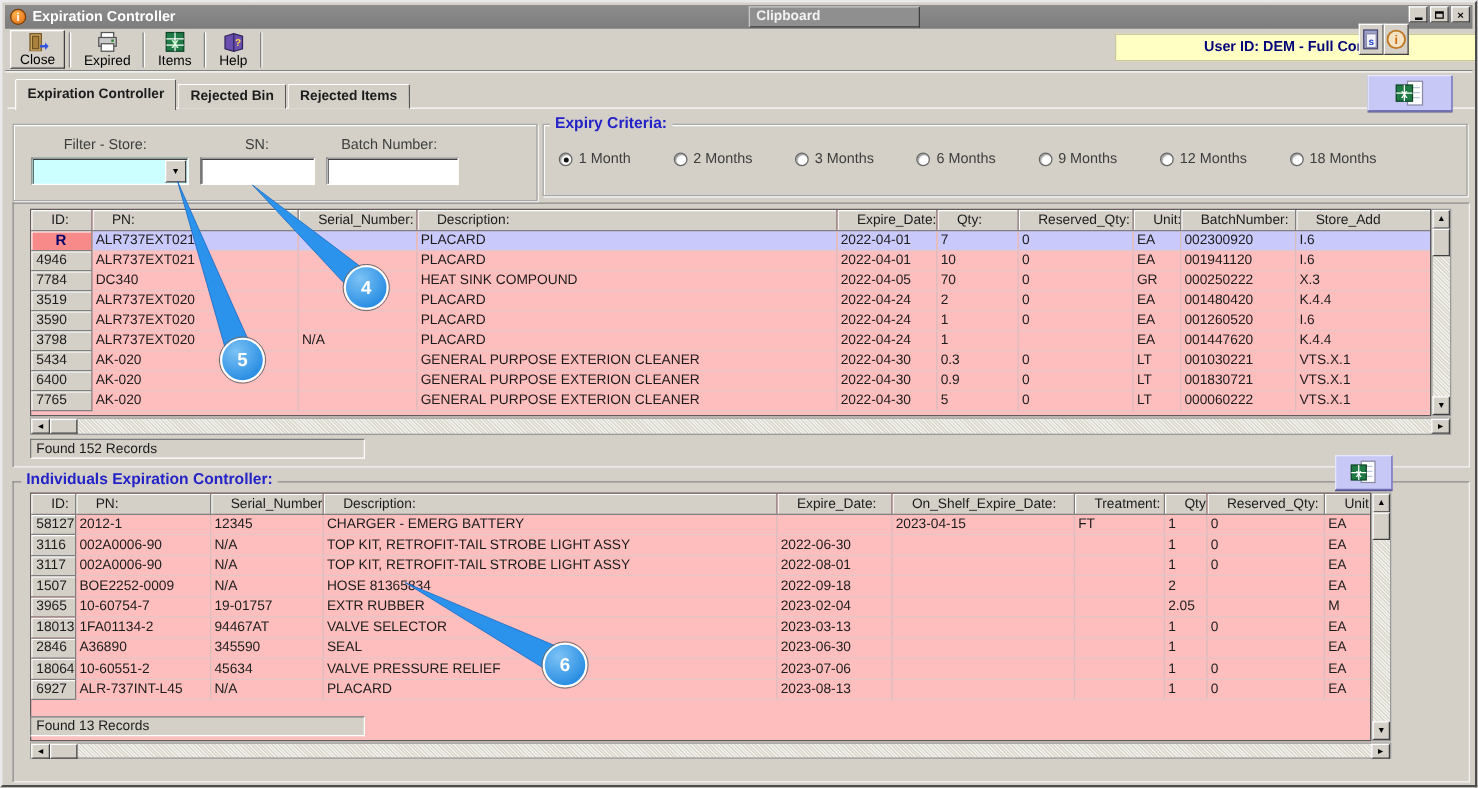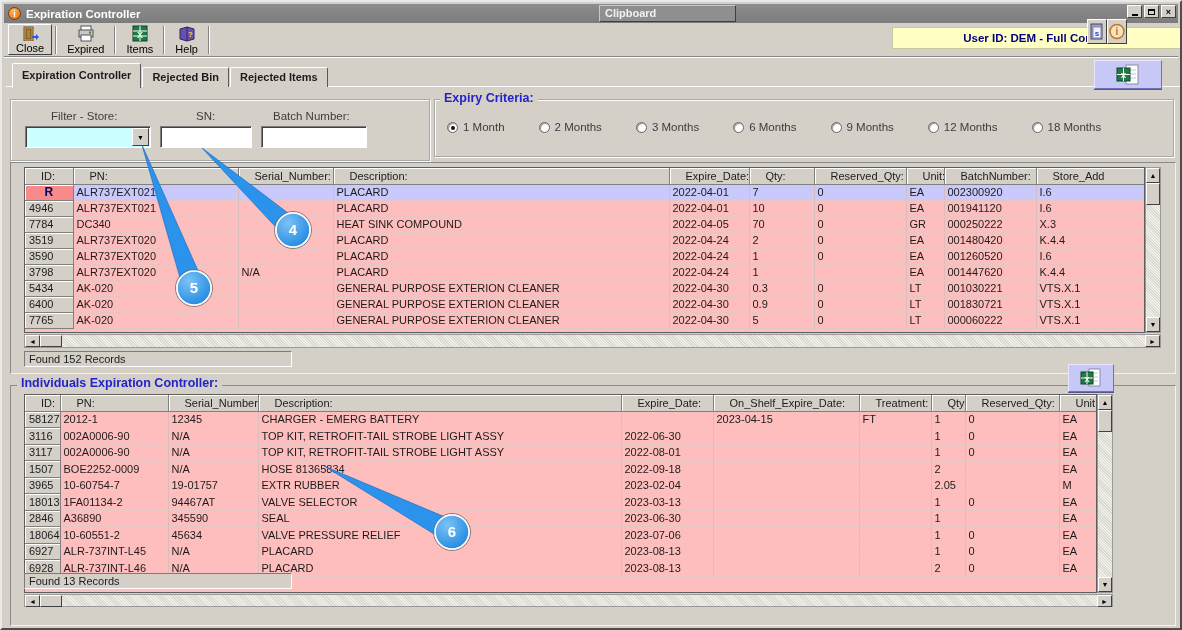--- a/index.html
+++ b/index.html
@@ -595,32 +595,20 @@
           <td>N/A</td>
           <td>PLACARD</td>
           <td>2023-08-13</td>
           <td></td>
           <td></td>
           <td>1</td>
           <td>0</td>
           <td>EA</td>
         </tr>
 
-        <tr>
-          <td class="rowhead">6928</td>
-          <td>ALR-737INT-L46</td>
-          <td>N/A</td>
-          <td>PLACARD</td>
-          <td>2023-08-13</td>
-          <td></td>
-          <td></td>
-          <td>2</td>
-          <td>0</td>
-          <td>EA</td>
-        </tr>
       </tbody>
     </table>
   </div>
   <div class="vscroll" style="left:1095px; top:392px; height:199px;">
     <div class="sbtn">▲</div>
     <div class="vthumb"></div>
     <div class="strack"></div>
     <div class="sbtn">▼</div>
   </div>
   <div class="hscroll" style="left:22px; top:592px; width:1089px; height:13px;">

